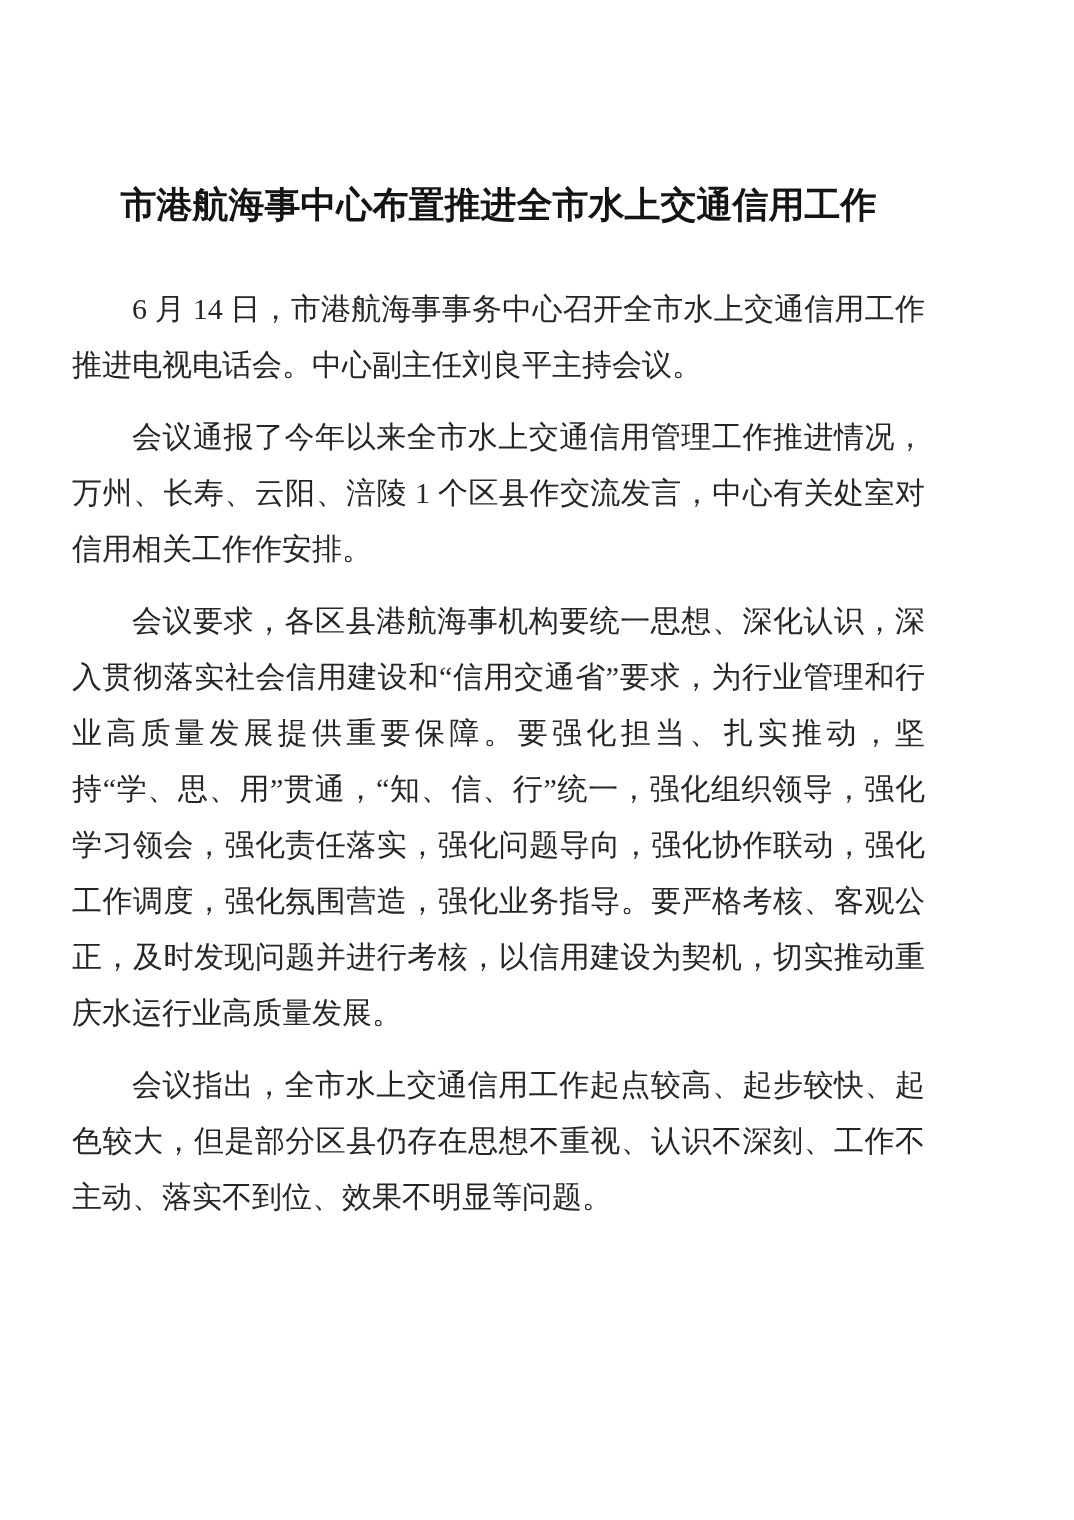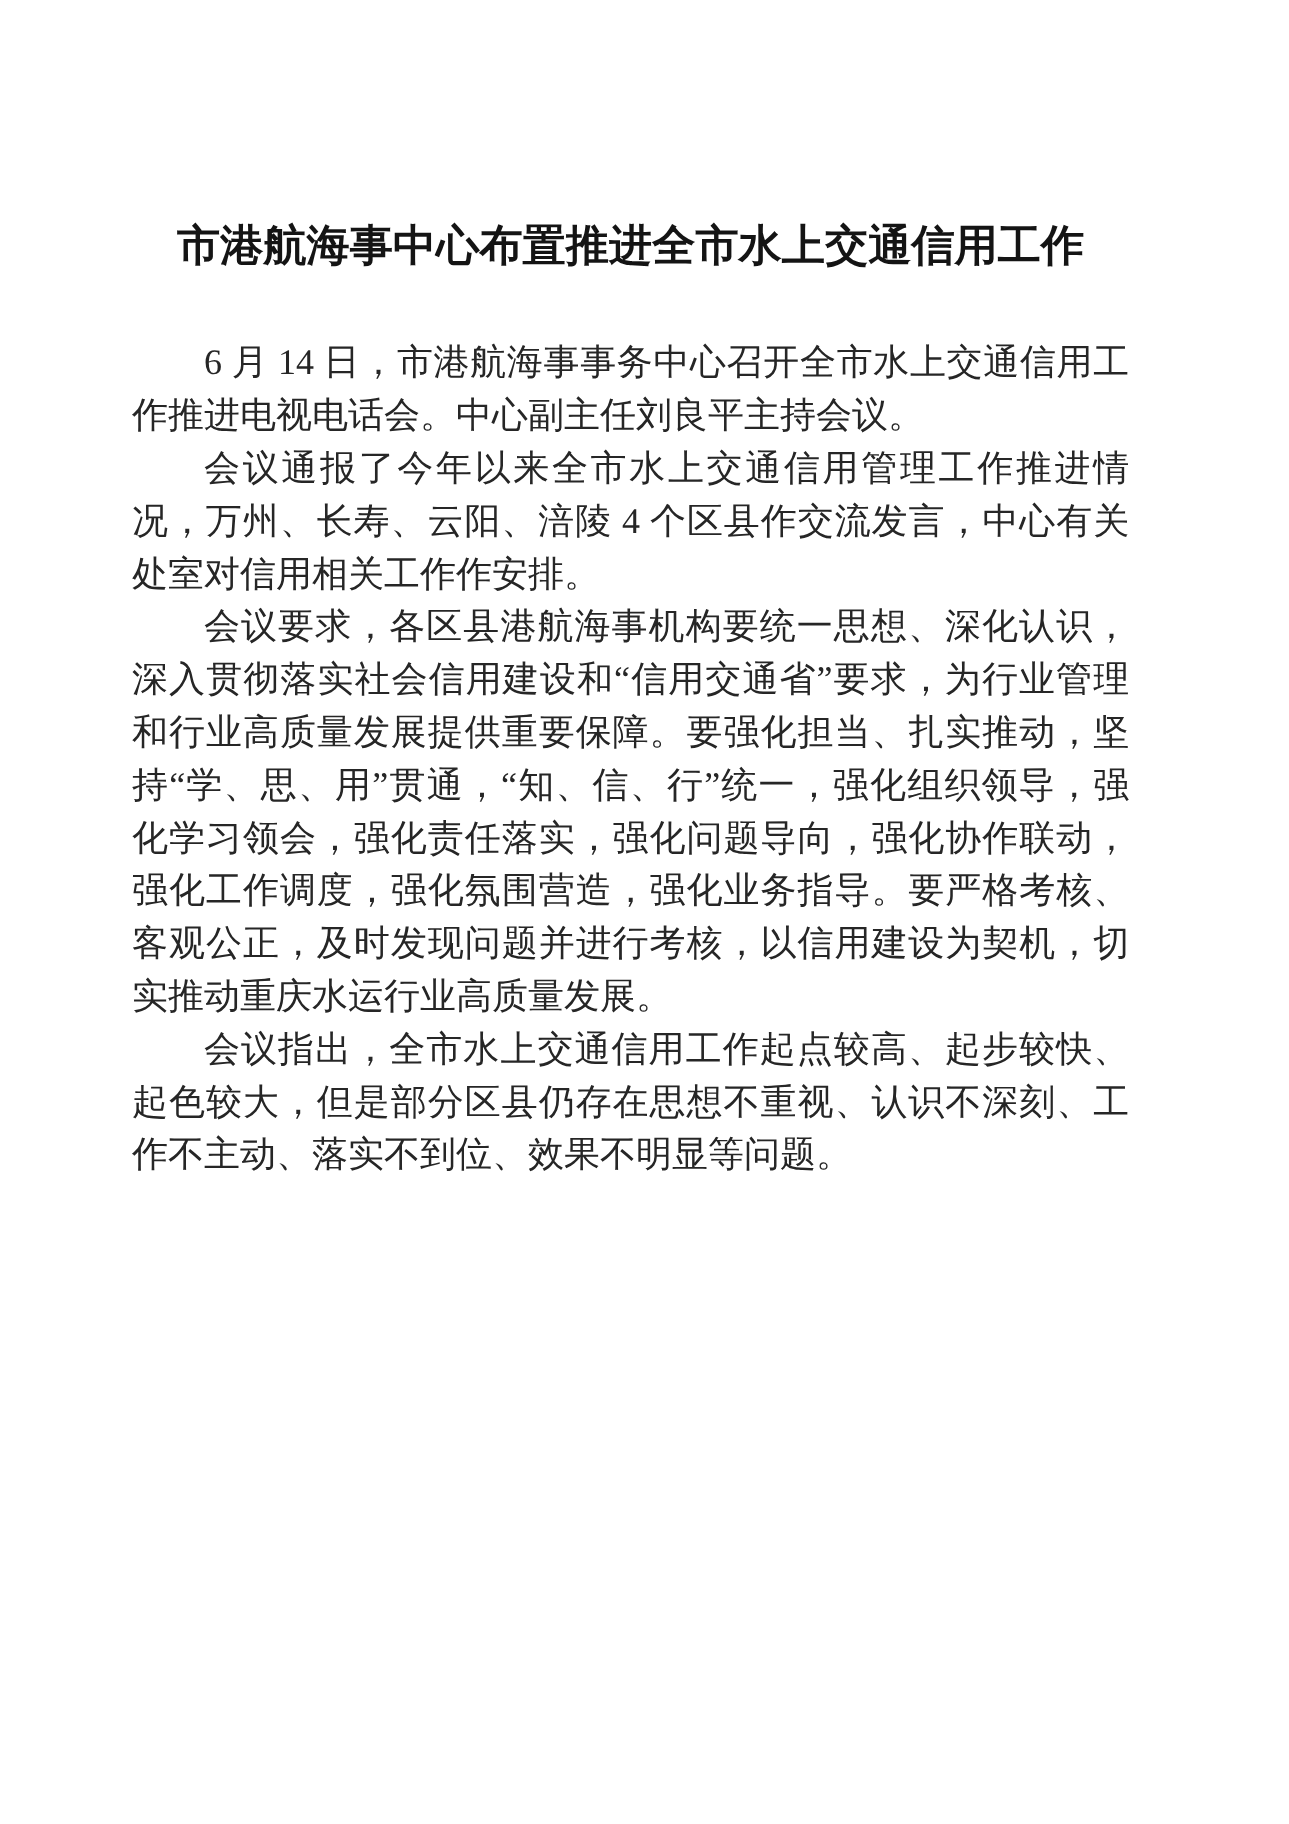--- a/index.html
+++ b/index.html
@@ -9,48 +9,48 @@
   }
   .page {
     position: relative;
     width: 1074px;
     height: 1520px;
     background: #ffffff;
     overflow: hidden;
     font-family: "Liberation Serif", serif;
   }
   .content {
-    padding: 181px 133px 0 110px;
+    padding: 181px 133px 0 56px;
   }
   .doc-title {
     margin: 0 0 52px 0;
     text-align: center;
     font-size: 36px;
     line-height: 48px;
     font-weight: bold;
     color: #141414;
     letter-spacing: 0px;
   }
   .doc-body p {
-    margin: 0;
+    margin: 16px;
     font-size: 30px;
-    line-height: 44px;
+    line-height: 56px;
     color: #262626;
     text-align: justify;
     text-justify: inter-ideograph;
     text-indent: 2em;
     word-break: break-all;
   }
 </style>
 </head>
 <body>
 
 <div class="page">
   <div class="content">
     <h1 class="doc-title">市港航海事中心布置推进全市水上交通信用工作</h1>
     <div class="doc-body">
       <p>6 月 14 日，市港航海事事务中心召开全市水上交通信用工作推进电视电话会。中心副主任刘良平主持会议。</p>
-      <p>会议通报了今年以来全市水上交通信用管理工作推进情况，万州、长寿、云阳、涪陵 4 个区县作交流发言，中心有关处室对信用相关工作作安排。</p>
+      <p>会议通报了今年以来全市水上交通信用管理工作推进情况，万州、长寿、云阳、涪陵 1 个区县作交流发言，中心有关处室对信用相关工作作安排。</p>
       <p>会议要求，各区县港航海事机构要统一思想、深化认识，深入贯彻落实社会信用建设和“信用交通省”要求，为行业管理和行业高质量发展提供重要保障。要强化担当、扎实推动，坚持“学、思、用”贯通，“知、信、行”统一，强化组织领导，强化学习领会，强化责任落实，强化问题导向，强化协作联动，强化工作调度，强化氛围营造，强化业务指导。要严格考核、客观公正，及时发现问题并进行考核，以信用建设为契机，切实推动重庆水运行业高质量发展。</p>
       <p>会议指出，全市水上交通信用工作起点较高、起步较快、起色较大，但是部分区县仍存在思想不重视、认识不深刻、工作不主动、落实不到位、效果不明显等问题。</p>
     </div>
   </div>
 </div>
 
 </body></html>

